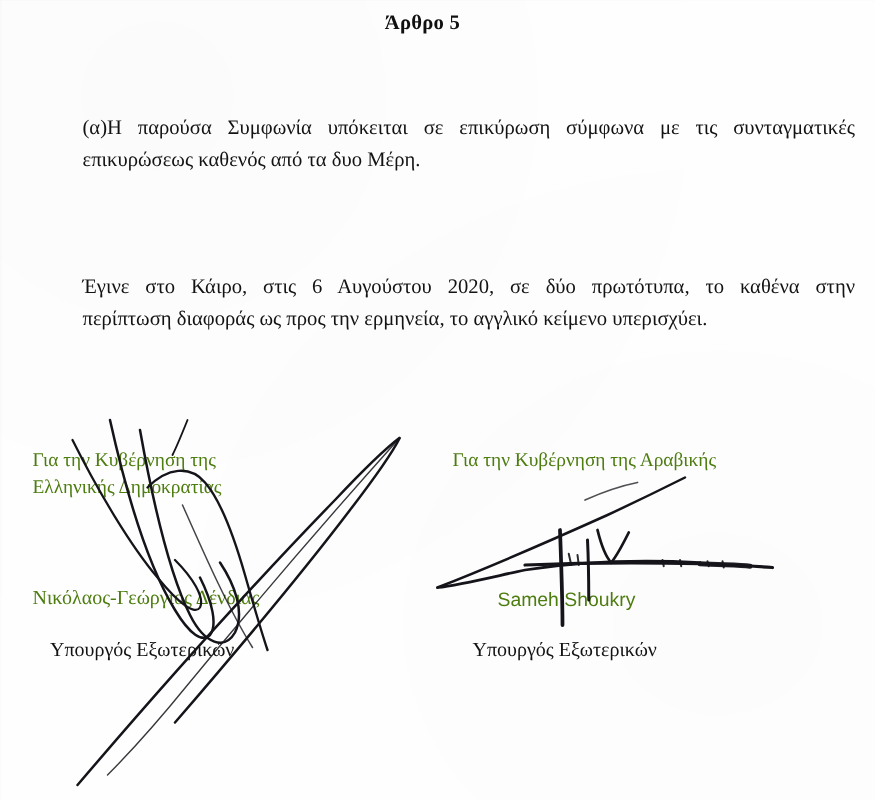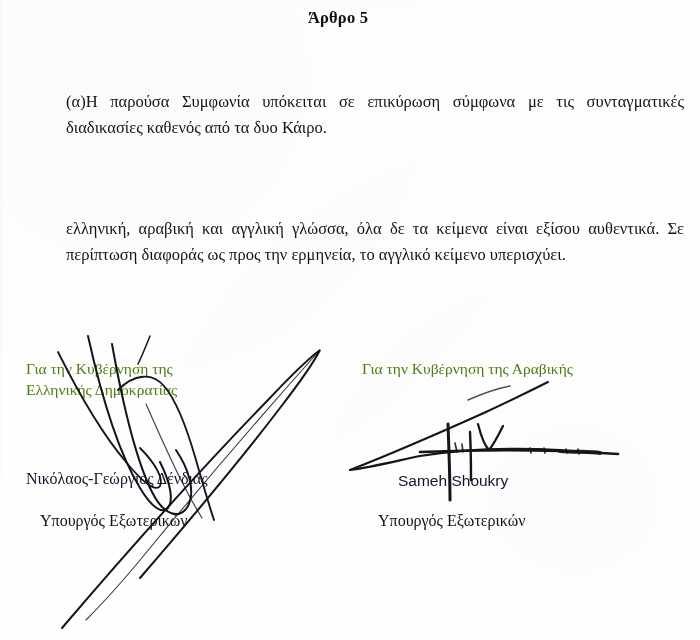--- a/index.html
+++ b/index.html
@@ -70,21 +70,21 @@
     position: absolute;
     font-size: 15.5px;
     line-height: 21px;
     color: #4d7c0f;
   }
   .sig-heading { white-space: nowrap; }
   .sig-name {
     position: absolute;
     font-size: 16px;
     white-space: nowrap;
-    color: #0f172a;
+    color: #4d7c0f;
   }
   .sig-role {
     position: absolute;
     font-size: 16px;
     white-space: nowrap;
     color: #131313;
   }
 
   #sig-heading-greece { left: 26px;  top: 358px; }
   #sig-heading-egypt  { left: 362px; top: 358px; }
@@ -108,26 +108,26 @@
 <body>
 
 <div id="page">
 
   <div id="paper-texture"></div>
 
   <div class="doc-title">Άρθρο 5</div>
 
   <div class="body-text" id="para-ratification">
     <span class="para-line justify">(α)Η παρούσα Συμφωνία υπόκειται σε επικύρωση σύμφωνα με τις συνταγματικές</span>
-    <span class="para-line">διαδικασίες καθενός από τα δυο Κάιρο.</span>
+    <span class="para-line">επικυρώσεως καθενός από τα δυο Μέρη.</span>
   </div>
 
 
   <div class="body-text" id="para-done-at">
-    <span class="para-line justify">ελληνική, αραβική και αγγλική γλώσσα, όλα δε τα κείμενα είναι εξίσου αυθεντικά. Σε</span>
+    <span class="para-line justify">Έγινε στο Κάιρο, στις 6 Αυγούστου 2020, σε δύο πρωτότυπα, το καθένα στην</span>
     <span class="para-line">περίπτωση διαφοράς ως προς την ερμηνεία, το αγγλικό κείμενο υπερισχύει.</span>
   </div>
 
   <div class="sig-block" id="sig-heading-greece">
     <div class="sig-heading">Για την Κυβέρνηση της</div>
     <div class="sig-heading">Ελληνικής Δημοκρατίας</div>
   </div>
 
   <div class="sig-block" id="sig-heading-egypt">
     <div class="sig-heading">Για την Κυβέρνηση της Αραβικής</div>

